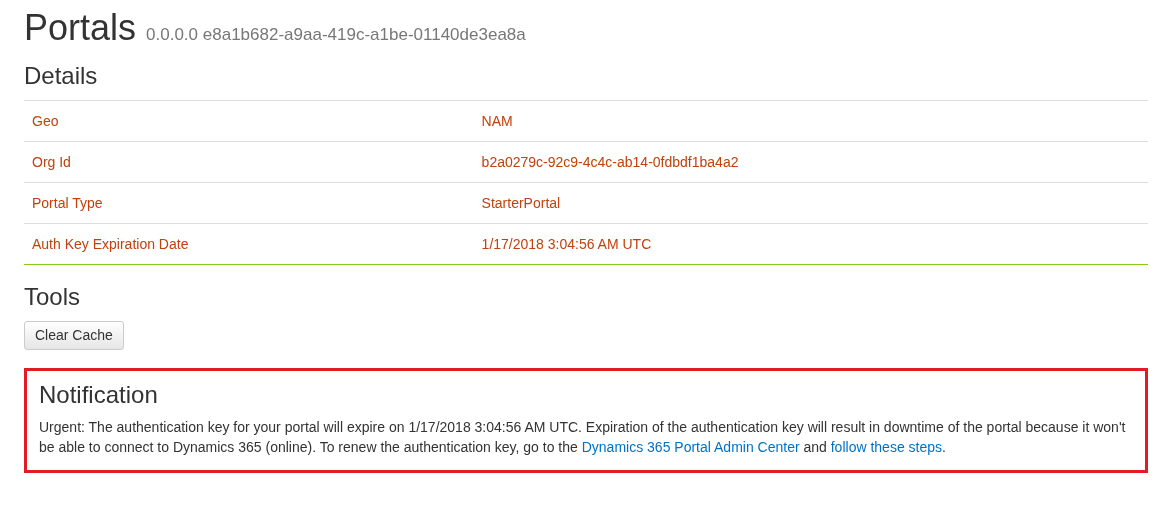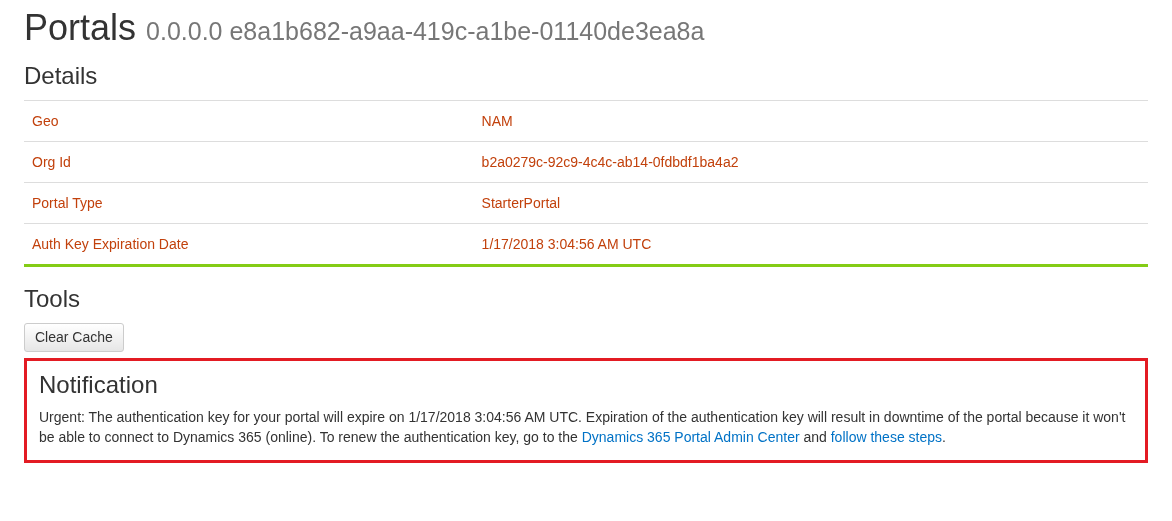--- a/index.html
+++ b/index.html
@@ -12,41 +12,41 @@
       width: 1172px;
     }
     h1.page-title {
       font-size: 36px;
       font-weight: 400;
       color: #333;
       margin-bottom: 14px;
       line-height: 1.1;
     }
     h1.page-title .subtitle {
-      font-size: 25px;
+      font-size: 17px;
       color: #777;
       font-weight: 400;
     }
     h2.section-heading {
       font-size: 24px;
       font-weight: 400;
       color: #333;
       margin-top: 4px;
       margin-bottom: 10px;
     }
     .details-table {
       width: 100%;
       border-collapse: collapse;
       margin-bottom: 18px;
     }
     .details-table tr {
       border-top: 1px solid #ddd;
     }
     .details-table tr:last-child {
-      border-bottom: 3px solid #84cc16;
+      border-bottom: 1px solid #84cc16;
     }
     .details-table td {
       padding: 12px 8px;
       color: #c2410c;
       vertical-align: top;
     }
     .details-table td.label-cell {
       width: 40%;
     }
     .btn {
@@ -58,21 +58,21 @@
       border-radius: 3px;
       padding: 4px 10px;
       cursor: pointer;
       font-family: inherit;
       line-height: 1.4;
       margin-right: 6px;
     }
     .tools-row {
       display: flex;
       align-items: center;
-      margin-bottom: 6px;
+      margin-bottom: 18px;
     }
     .tools-warning {
       color: #333;
     }
     .notification-box {
       border: 3px solid #e31b23;
       padding: 10px 12px 12px 12px;
       margin-top: 1px;
     }
     .notification-box h2 {

